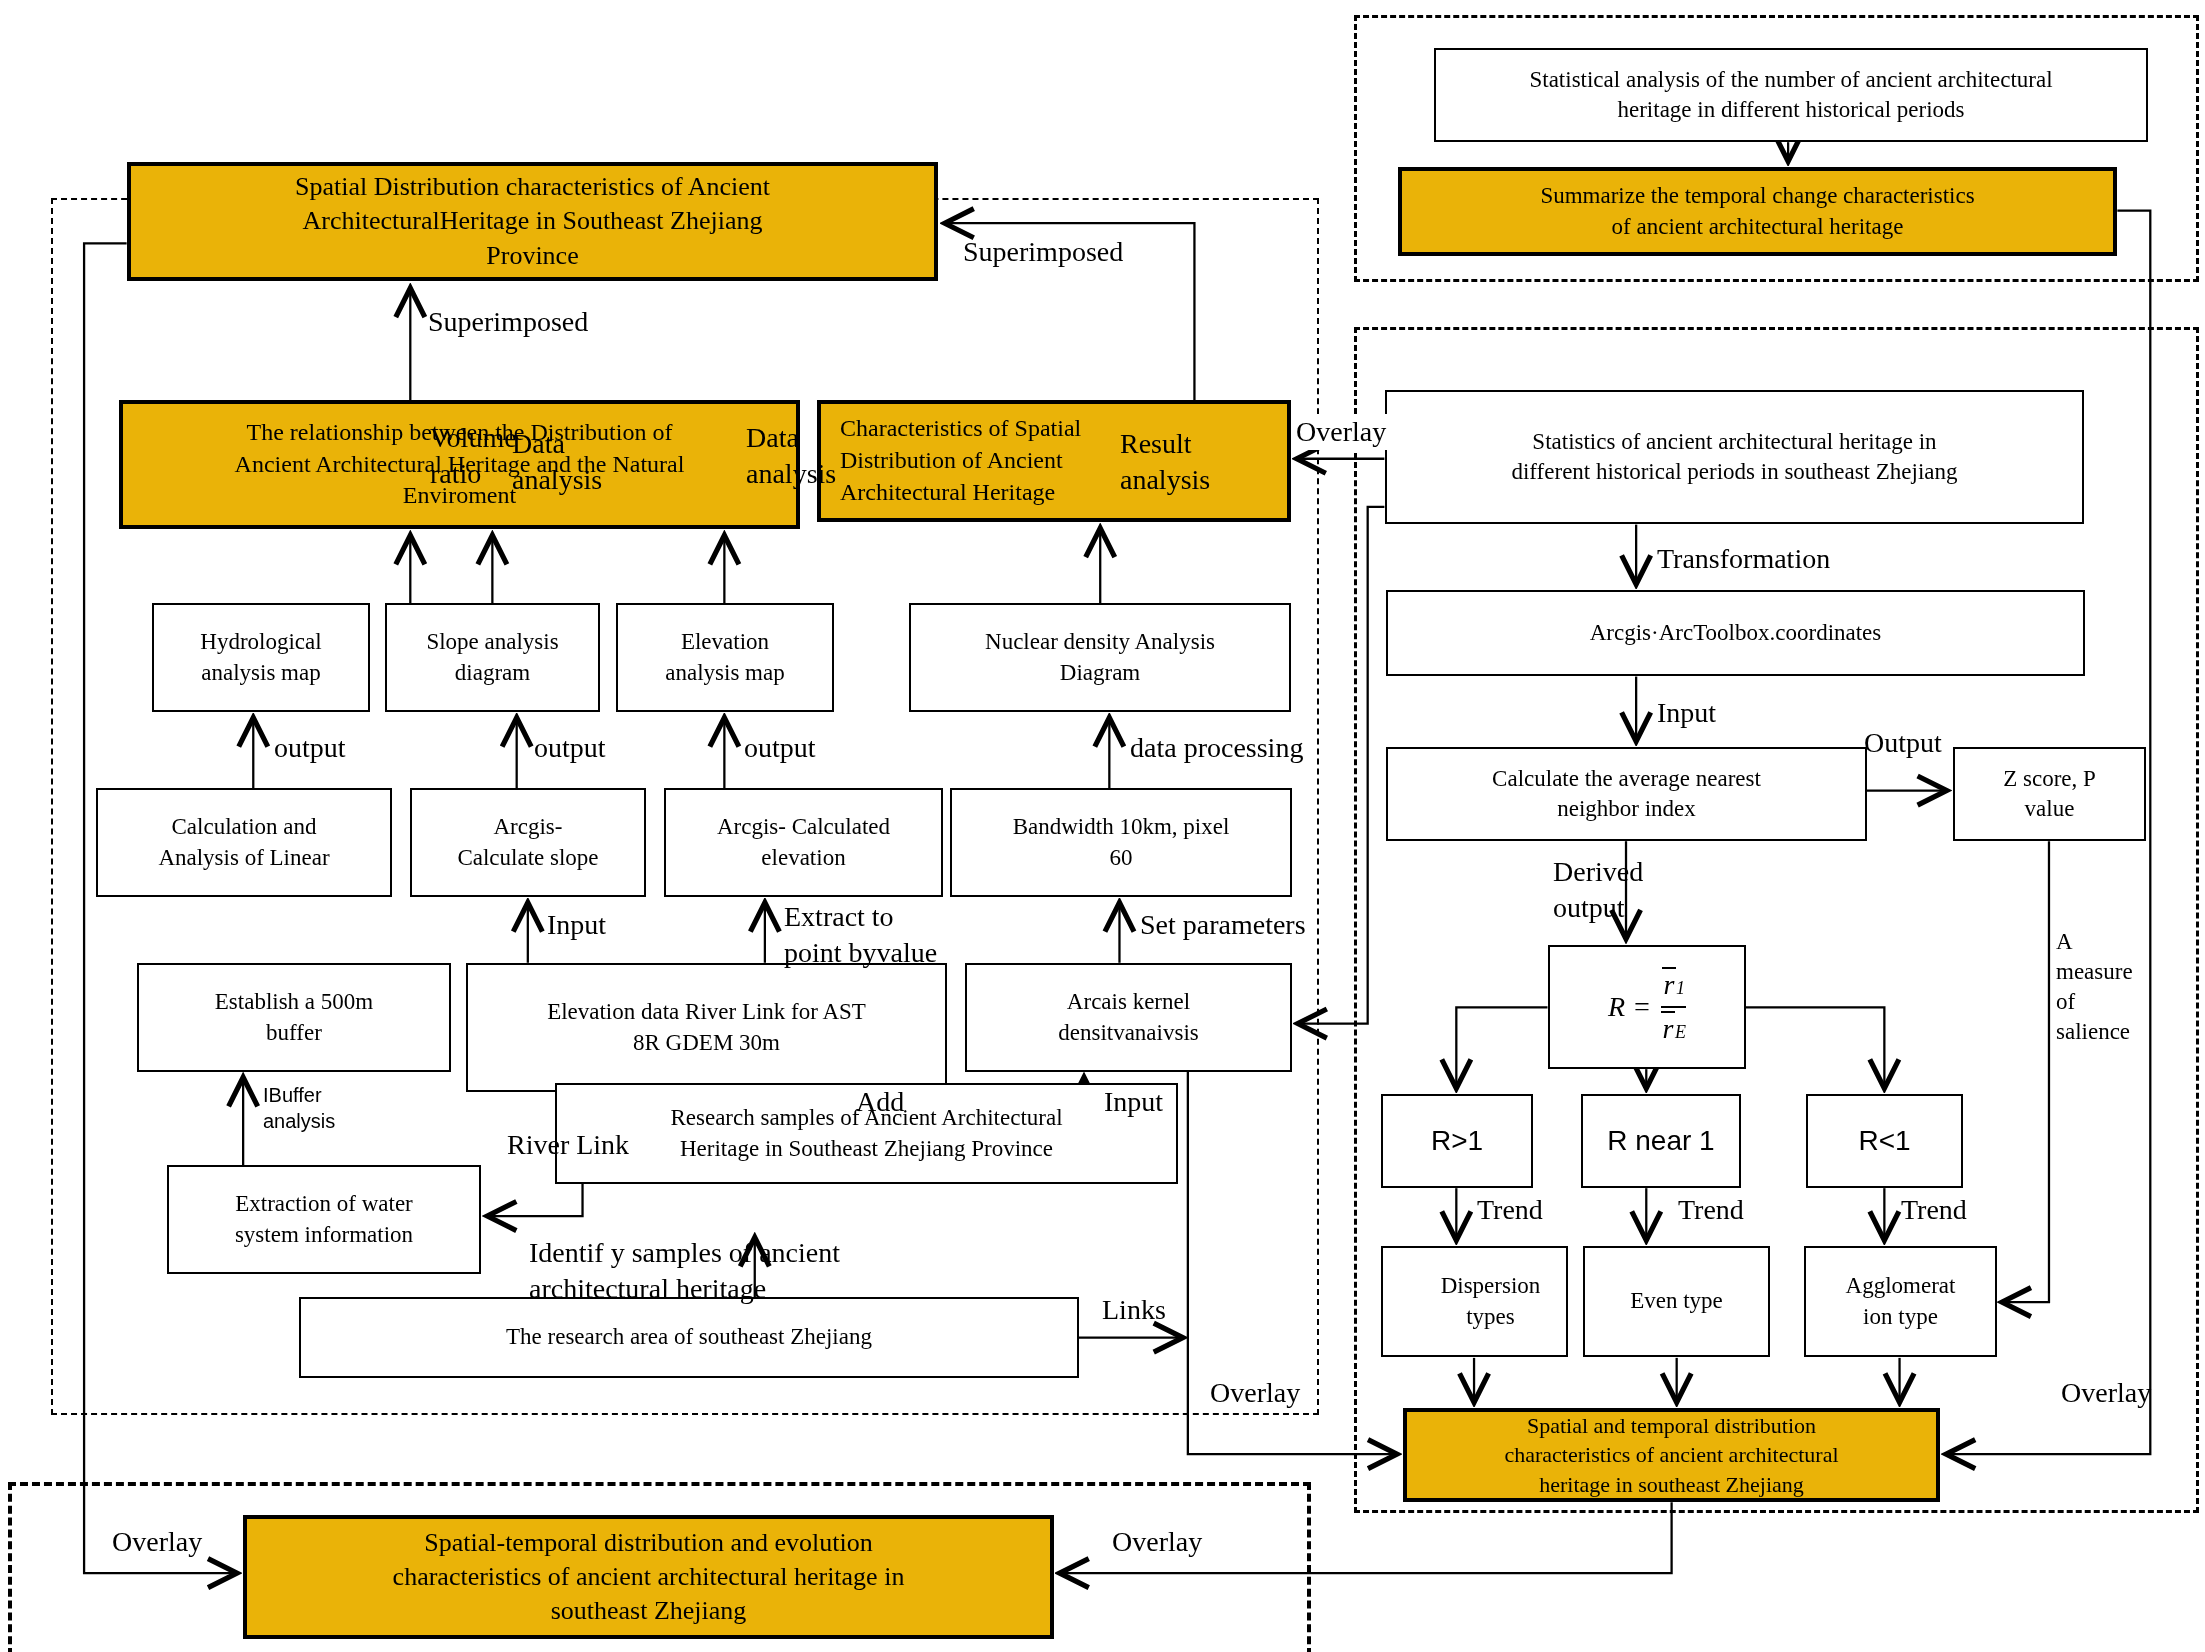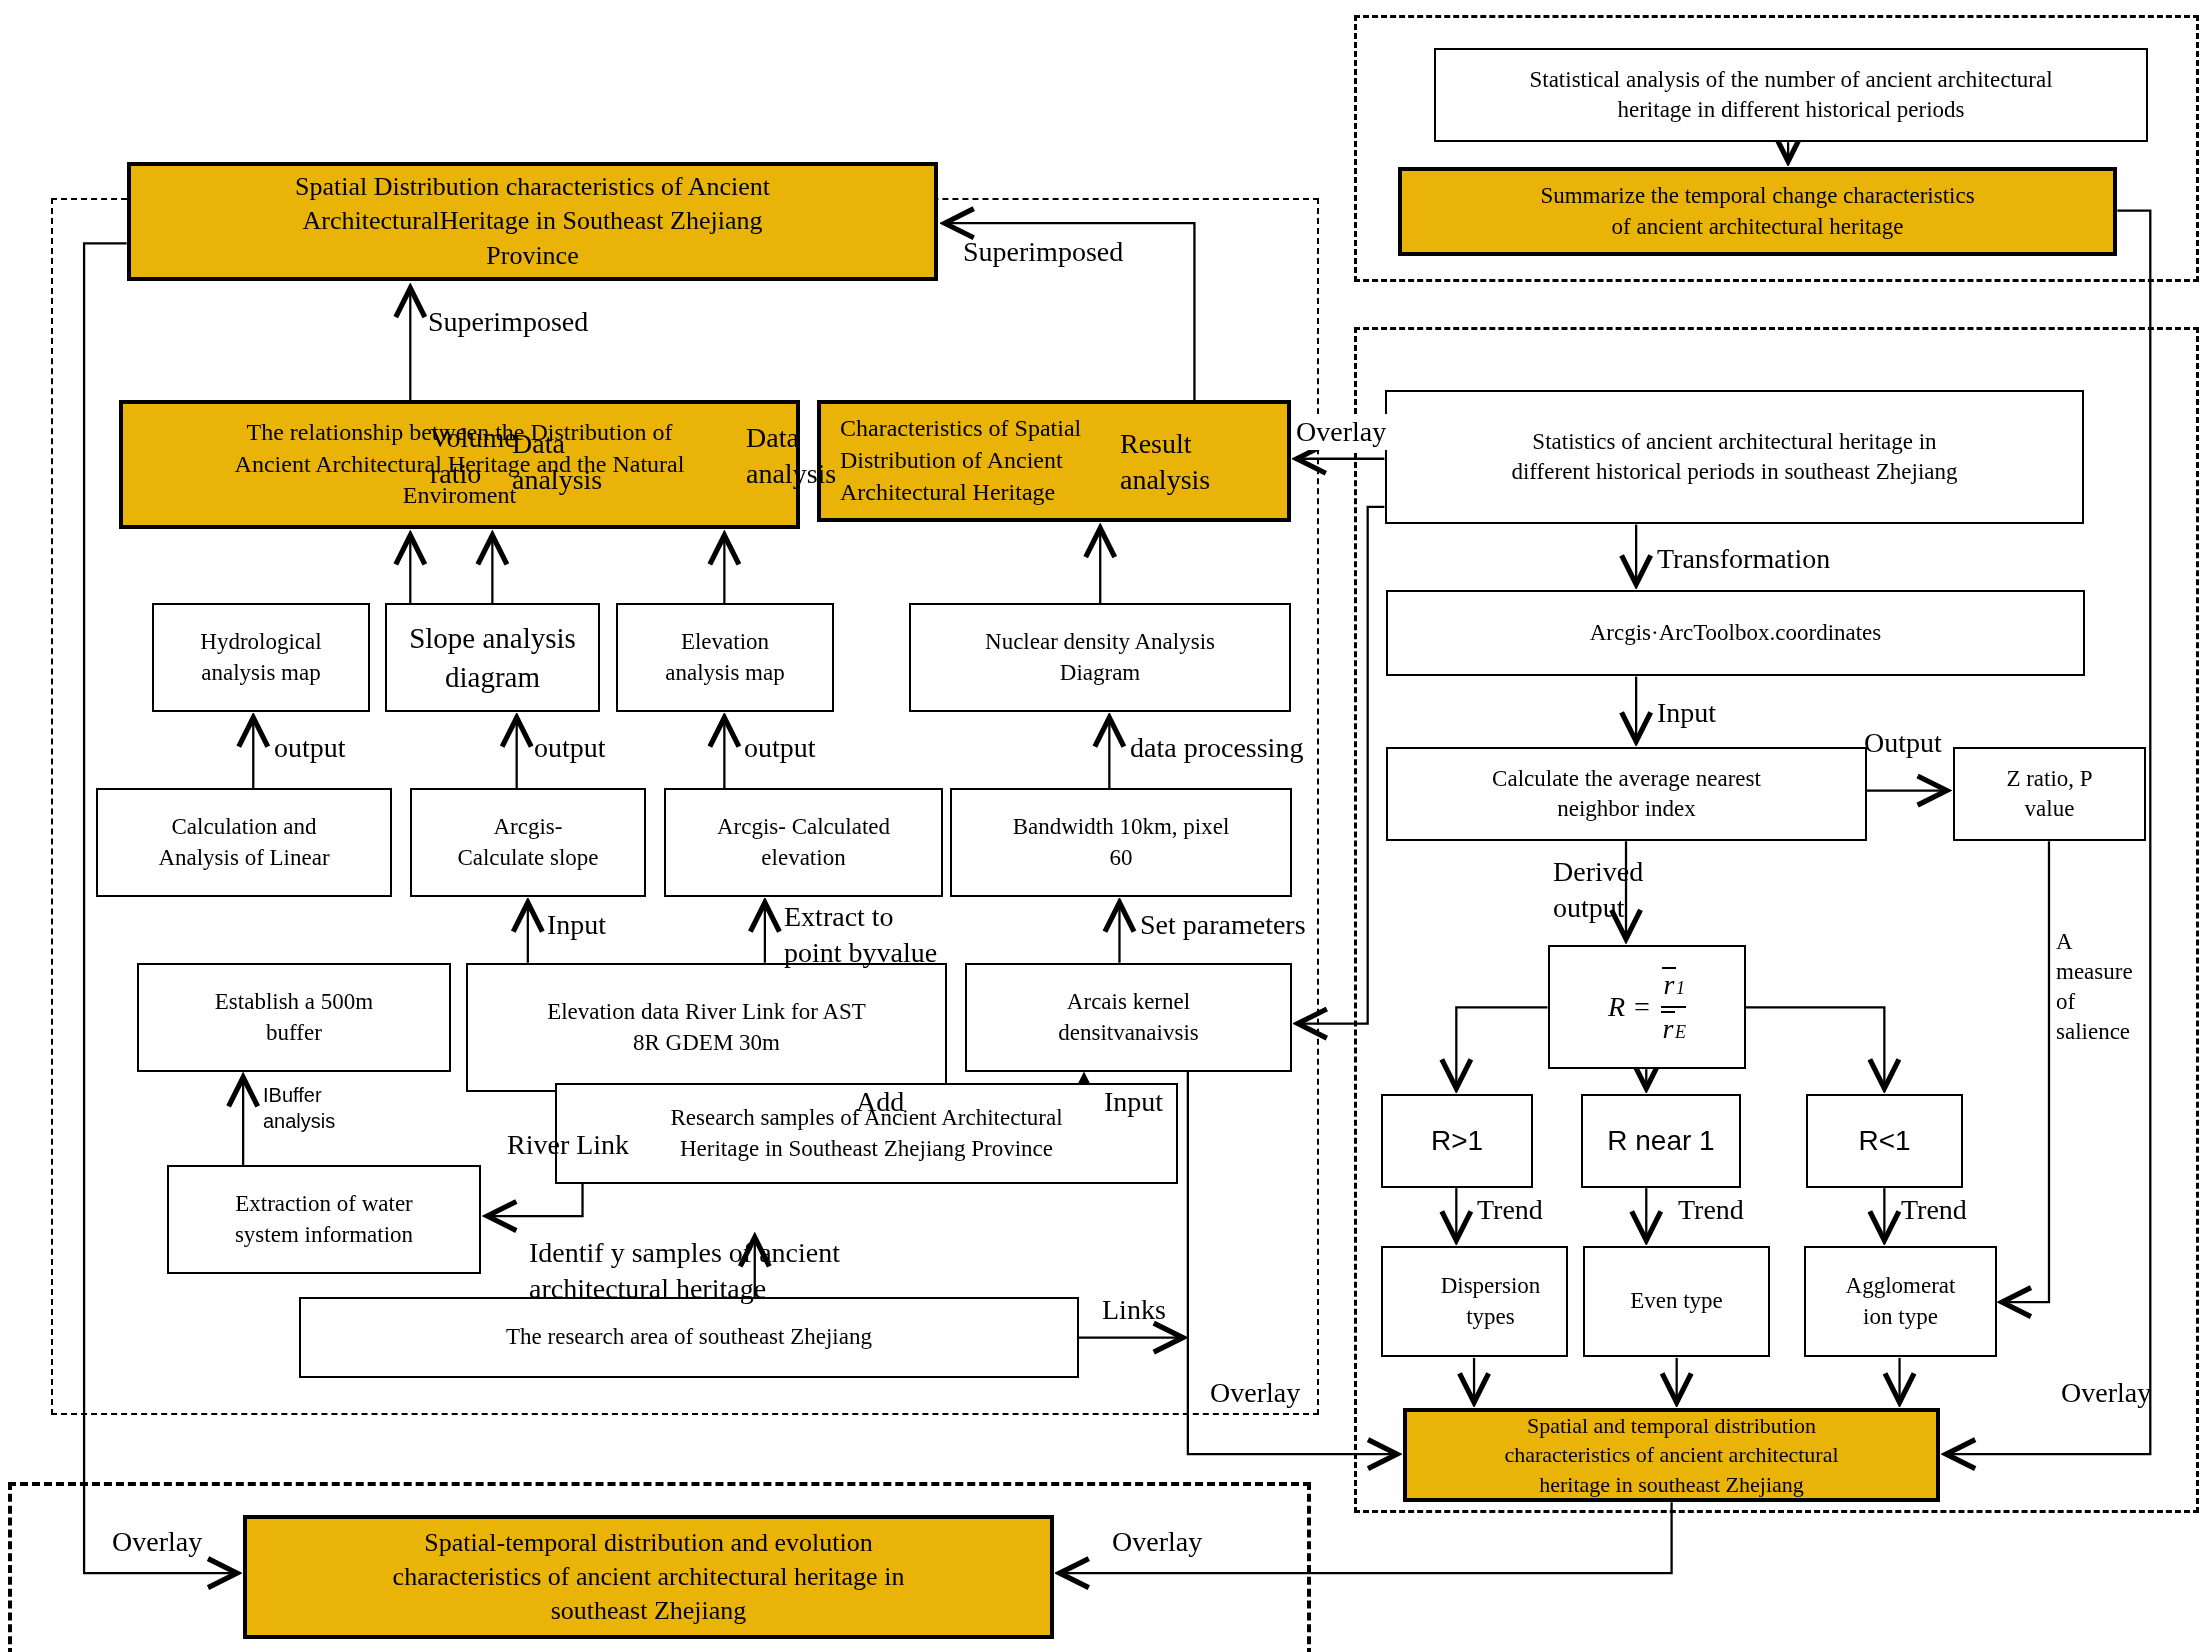--- a/index.html
+++ b/index.html
@@ -91,21 +91,21 @@
 ArchitecturalHeritage in Southeast Zhejiang
 Province</div>
   <div class="node gray" style="left:119px;top:400px;width:681px;height:129px;font-size:24px;">The relationship between the Distribution of
 Ancient Architectural Heritage and the Natural
 Enviroment</div>
   <div class="node gray leftalign" style="left:817px;top:400px;width:474px;height:122px;font-size:24px;">Characteristics of Spatial
 Distribution of Ancient
 Architectural Heritage</div>
   <div class="node" style="left:152px;top:603px;width:218px;height:109px;font-size:23px;">Hydrological
 analysis map</div>
-  <div class="node" style="left:385px;top:603px;width:215px;height:109px;font-size:29px;">Slope analysis
+  <div class="node" style="left:385px;top:603px;width:215px;height:109px;font-size:23px;">Slope analysis
 diagram</div>
   <div class="node" style="left:616px;top:603px;width:218px;height:109px;font-size:23px;">Elevation
 analysis map</div>
   <div class="node" style="left:909px;top:603px;width:382px;height:109px;font-size:23px;">Nuclear density Analysis
 Diagram</div>
   <div class="node" style="left:96px;top:788px;width:296px;height:109px;font-size:23px;">Calculation and
 Analysis of Linear</div>
   <div class="node" style="left:410px;top:788px;width:236px;height:109px;font-size:23px;">Arcgis-
 Calculate slope</div>
   <div class="node" style="left:664px;top:788px;width:279px;height:109px;font-size:23px;">Arcgis- Calculated
@@ -127,21 +127,21 @@
   <div class="node" style="left:1434px;top:48px;width:714px;height:94px;font-size:23px;">Statistical analysis of the number of ancient architectural
 heritage in different historical periods</div>
   <div class="node gray" style="left:1398px;top:167px;width:719px;height:89px;font-size:23px;">Summarize the temporal change characteristics
 of ancient architectural heritage</div>
 
   <div class="node" style="left:1385px;top:390px;width:699px;height:134px;font-size:23px;">Statistics of ancient architectural heritage in
 different historical periods in southeast Zhejiang</div>
   <div class="node" style="left:1386px;top:590px;width:699px;height:86px;font-size:23px;">Arcgis·ArcToolbox.coordinates</div>
   <div class="node" style="left:1386px;top:747px;width:481px;height:94px;font-size:23px;">Calculate the average nearest
 neighbor index</div>
-  <div class="node" style="left:1953px;top:747px;width:193px;height:94px;font-size:23px;">Z ratio, P
+  <div class="node" style="left:1953px;top:747px;width:193px;height:94px;font-size:23px;">Z score, P
 value</div>
 
   <div class="node" style="left:1548px;top:945px;width:198px;height:124px;">
     <span class="frm">
       <span>R =</span>
       <span class="stack">
         <span class="num"><span class="ob">r</span><span class="sb">1</span></span>
         <span class="den"><span class="ob">r</span><span class="sb">E</span></span>
       </span>
     </span>

